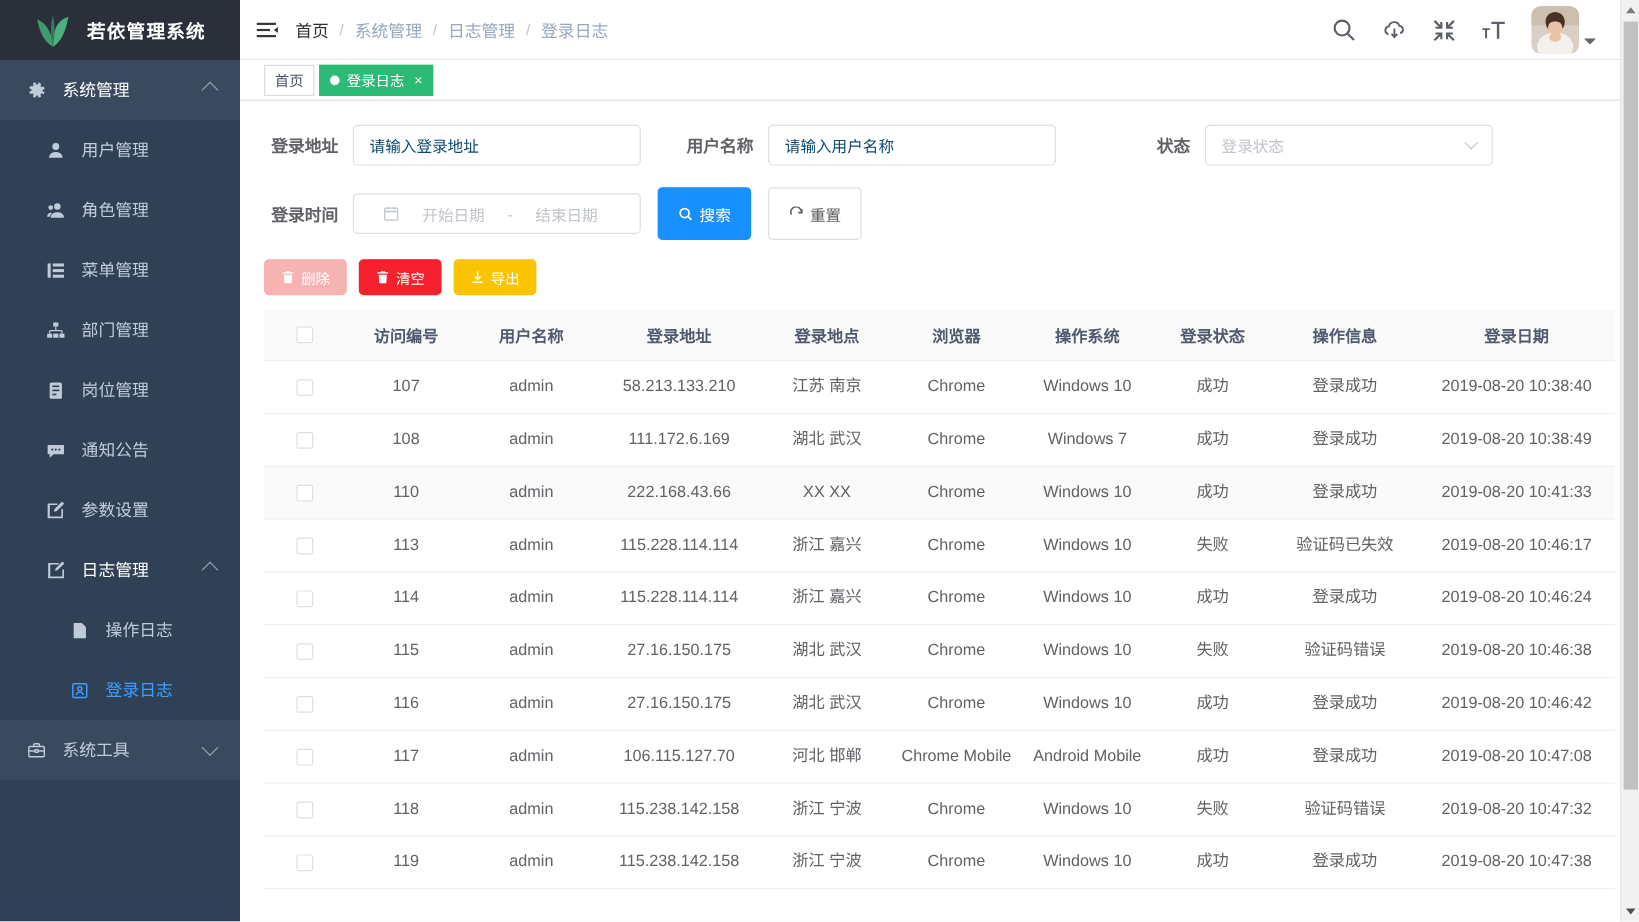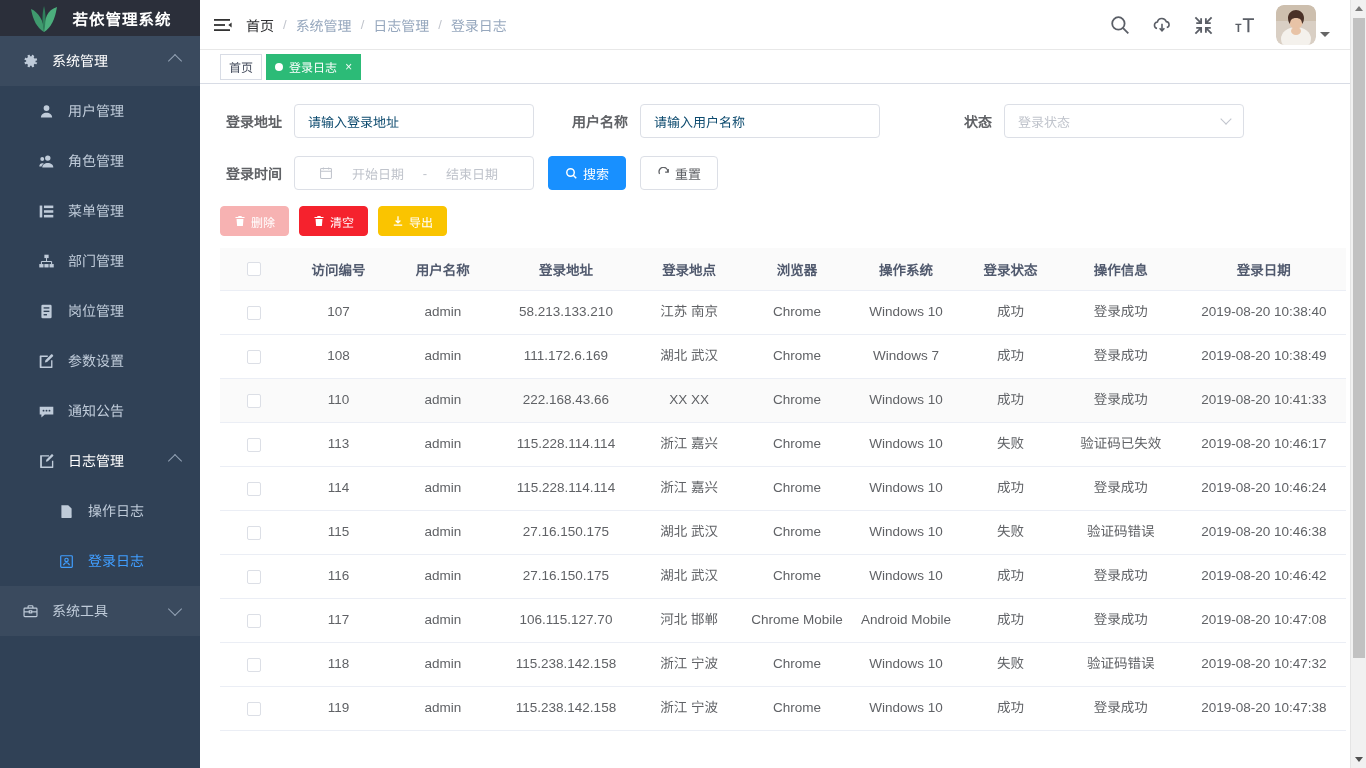--- a/index.html
+++ b/index.html
@@ -15,21 +15,21 @@
   .app { display: flex; width: 1366px; height: 768px; position: relative; }
 
   
   .sidebar {
     width: 200px; min-width: 200px; height: 768px;
     background: #304156;
     overflow: hidden;
     position: relative;
   }
   .logo-wrap {
-    height: 36px; background: #2b2f3a;
+    height: 50px; background: #2b2f3a;
     display: flex; align-items: center; justify-content: center;
     gap: 12px;
   }
   .logo-mark { width: 32px; height: 32px; display:block; }
   .logo-text {
     color: #ffffff; font-size: 15.5px; font-weight: 700;
     letter-spacing: 1px; white-space: nowrap;
   }
   .menu { list-style: none; }
   .menu-group-title, .menu-item {
@@ -145,21 +145,21 @@
     border-bottom: 1.4px solid #c0c4cc; transform: rotate(45deg);
     margin-top: -4px;
   }
   .daterange {
     width: 240px; height: 34px; border: 1px solid #dcdfe6; border-radius: 4px;
     display: flex; align-items: center; padding: 0 24px; gap: 8px;
     font-size: 13px; color: #c0c4cc; cursor: text;
   }
   .daterange .seg { flex: 1; text-align: center; }
   .btn {
-    height: 34px; border-radius: 4px; font-size: 13px;
+    height: 44px; border-radius: 4px; font-size: 13px;
     display: inline-flex; align-items: center; justify-content: center;
     gap: 5px; padding: 0 16px; cursor: pointer; border: 1px solid transparent;
     white-space: nowrap;
   }
   .btn-primary { background: #1890ff; color: #fff; border-color:#1890ff; }
   .btn-default { background: #fff; color: #606266; border-color: #dcdfe6; justify-content: space-between; }
   .btn-danger-light { background: #f7b2b2; color: #fff; border-color:#f7b2b2; }
   .btn-danger { background: #f5222d; color: #fff; border-color:#f5222d; }
   .btn-warning { background: #fac400; color: #fff; border-color:#fac400; }
   .btn-sm { height: 30px; font-size: 12px; padding: 0 13px; }
@@ -291,37 +291,37 @@
               <rect x="6.6" y="13" width="4" height="1.6" fill="#304156"></rect>
             </svg>
         </span>
         <span class="menu-label">岗位管理</span>
       </li>
 
 
       <li class="menu-item">
         <span class="mi-icon">
           <svg viewBox="0 0 20 20">
-              <path d="M2.5 3h9v1.6H4.1v11.3h11.3V8.5H17V17a.5.5 0 01-.5.5h-14A.5.5 0 012 17V3.5a.5.5 0 01.5-.5z"></path>
-              <path d="M17.6 2.5l-.9-.9a.8.8 0 00-1.1 0l-6.9 7-.6 2.6 2.6-.6 7-6.9a.8.8 0 00-.1-1.2z"></path>
-            </svg>
-        </span>
-        <span class="menu-label">参数设置</span>
-      </li>
-
-      <li class="menu-item">
-        <span class="mi-icon">
-          <svg viewBox="0 0 20 20">
               <path d="M2 4.5h16v9H8l-4 3.5V13.5H2z"></path>
               <circle cx="6.5" cy="9" r="1.1" fill="#304156"></circle>
               <circle cx="10" cy="9" r="1.1" fill="#304156"></circle>
               <circle cx="13.5" cy="9" r="1.1" fill="#304156"></circle>
             </svg>
         </span>
         <span class="menu-label">通知公告</span>
+      </li>
+
+      <li class="menu-item">
+        <span class="mi-icon">
+          <svg viewBox="0 0 20 20">
+              <path d="M2.5 3h9v1.6H4.1v11.3h11.3V8.5H17V17a.5.5 0 01-.5.5h-14A.5.5 0 012 17V3.5a.5.5 0 01.5-.5z"></path>
+              <path d="M17.6 2.5l-.9-.9a.8.8 0 00-1.1 0l-6.9 7-.6 2.6 2.6-.6 7-6.9a.8.8 0 00-.1-1.2z"></path>
+            </svg>
+        </span>
+        <span class="menu-label">参数设置</span>
       </li>
 
       <li class="menu-group-title" style="padding-left:36px;">
         <span class="mi-icon">
           <svg viewBox="0 0 20 20">
               <path d="M3 2.5h10v1.6H4.6v11.8h11.8V9H18v8a.5.5 0 01-.5.5H3a.5.5 0 01-.5-.5V3a.5.5 0 01.5-.5z"></path>
               <path d="M17.8 2.4l-.8-.8a.7.7 0 00-1 0l-6.2 6.3-.5 2.3 2.3-.5 6.3-6.2a.7.7 0 00-.1-1.1z"></path>
             </svg>
         </span>
         <span class="menu-label" style="color:#ffffff;">日志管理</span>

